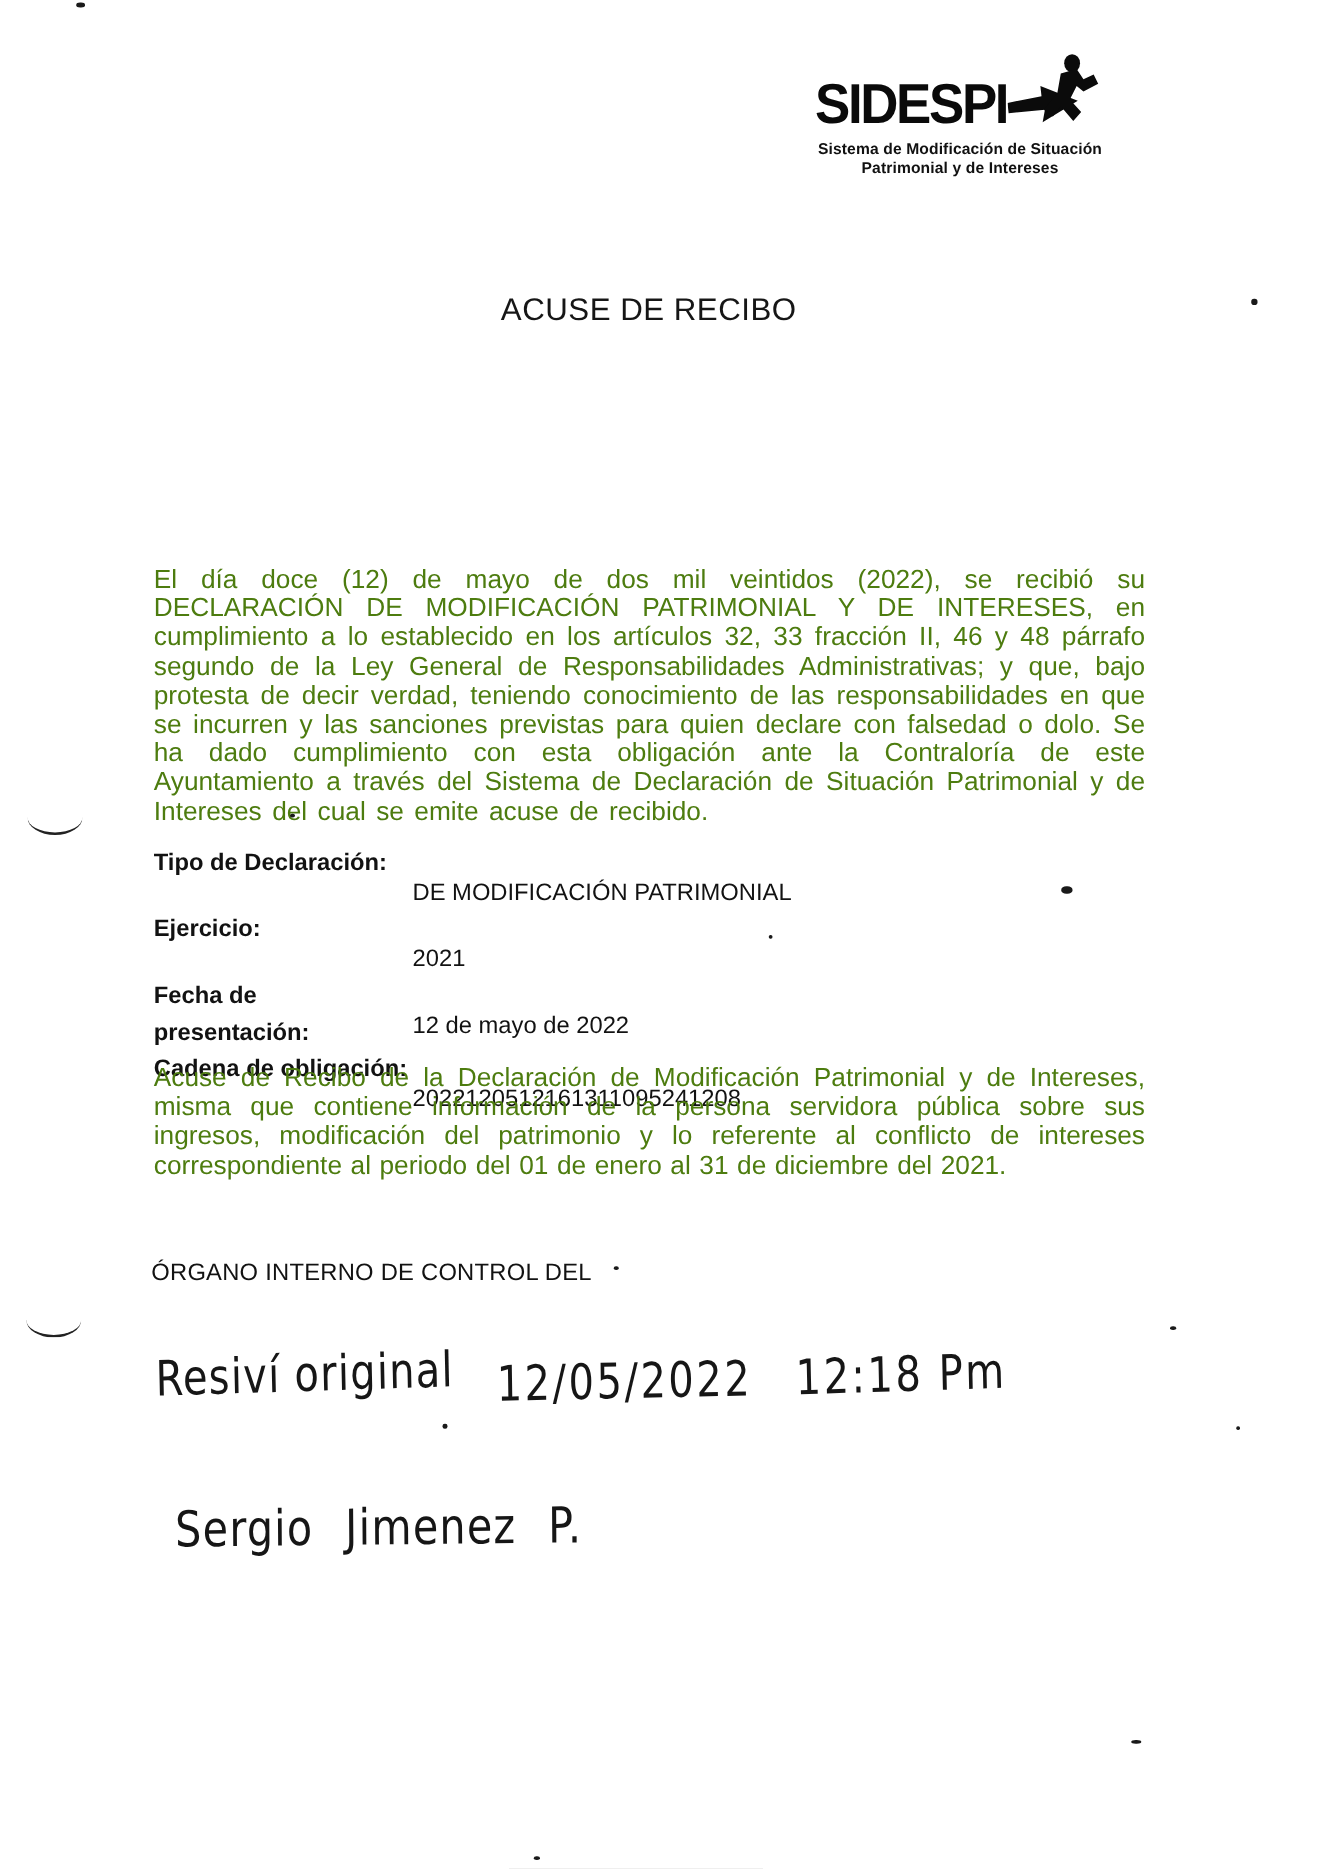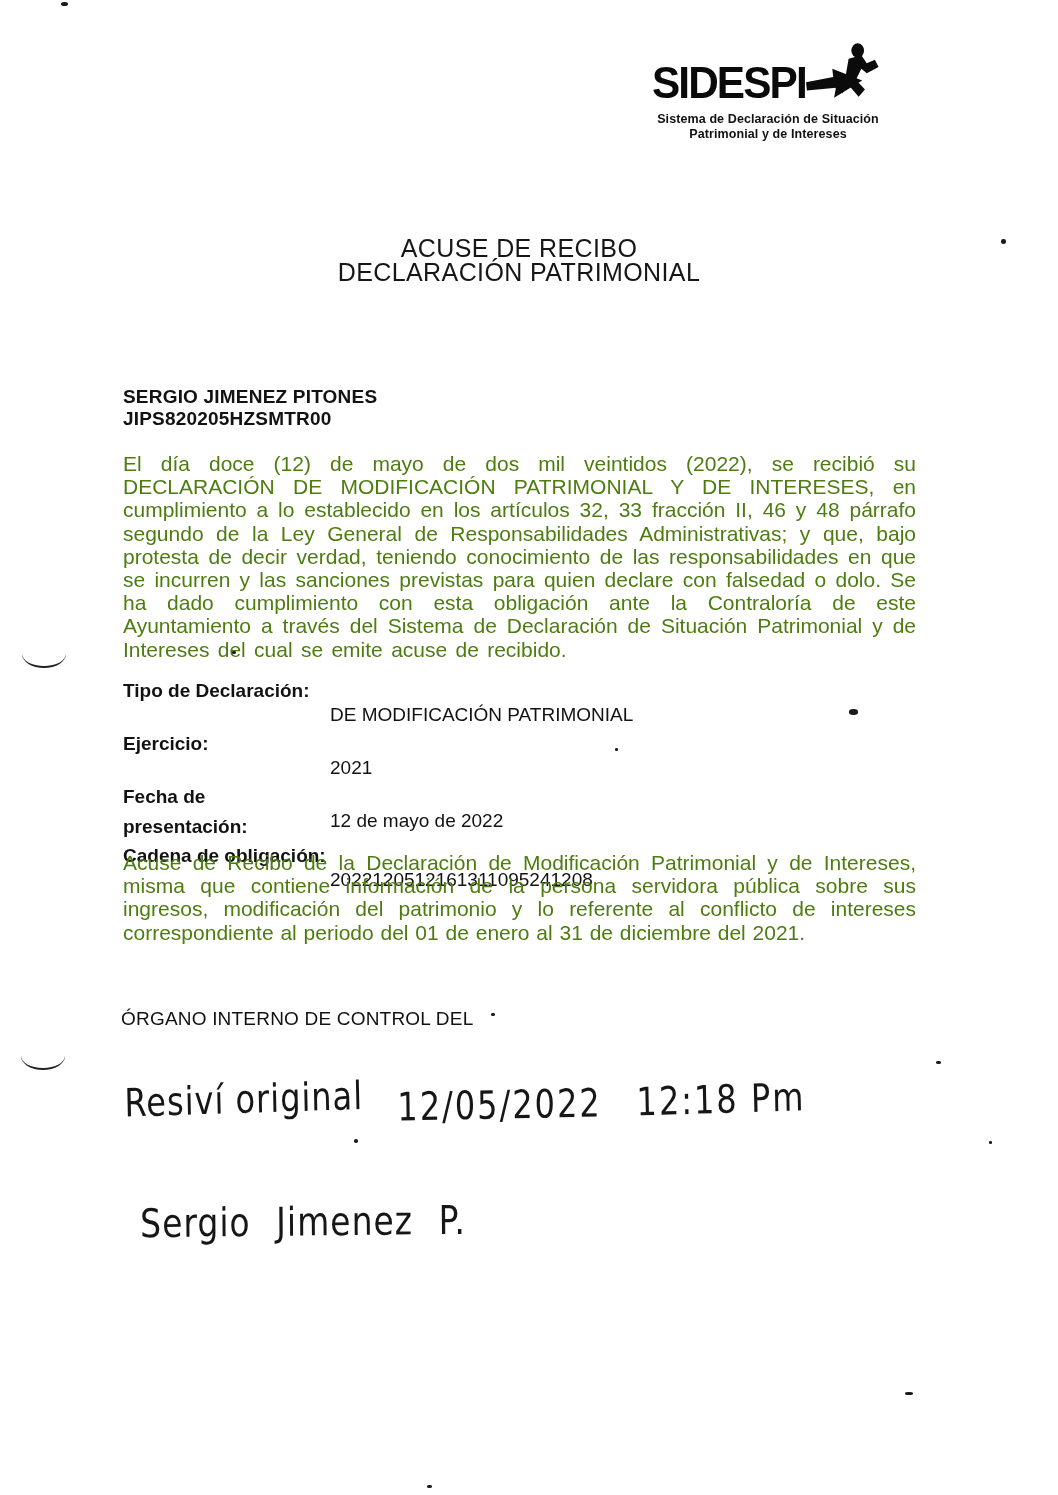--- a/index.html
+++ b/index.html
@@ -71,33 +71,28 @@
     <div class="logo-row">
       <span class="logo-wordmark">SIDESPI</span>
       <svg class="logo-arrow" width="78" height="72" viewBox="0 0 86 78">
         <g fill="#0b0b0b">
           <polygon points="0,46 30,40 29,31 62,44 31,63 33,52 1,55"></polygon>
           <ellipse cx="57" cy="11" rx="7" ry="8"></ellipse>
           <path d="M47 20 L61 16 L67 25 L76 21 L80 29 L67 36 L61 31 L55 43 L65 54 L58 62 L47 49 L40 58 L32 52 L44 37 Z"></path>
         </g>
       </svg>
     </div>
-    <div class="logo-tagline">Sistema de Declaración de Situación</div>
+    <div class="logo-tagline">Sistema de Modificación de Situación</div>
     <div class="logo-tagline">Patrimonial y de Intereses</div>
   </div>
 
   <div class="doc-title">
     <div>ACUSE DE RECIBO</div>
-    <div>DECLARACIÓN PATRIMONIAL</div>
   </div>
 
-  <div class="declarant">
-    <div>SERGIO JIMENEZ PITONES</div>
-    <div>JIPS820205HZSMTR00</div>
-  </div>
 
   <div class="para para-receipt">El día doce (12) de mayo de dos mil veintidos (2022), se recibió su DECLARACIÓN DE MODIFICACIÓN PATRIMONIAL Y DE INTERESES, en cumplimiento a lo establecido en los artículos 32, 33 fracción II, 46 y 48 párrafo segundo de la Ley General de Responsabilidades Administrativas; y que, bajo protesta de decir verdad, teniendo conocimiento de las responsabilidades en que se incurren y las sanciones previstas para quien declare con falsedad o dolo. Se ha dado cumplimiento con esta obligación ante la Contraloría de este Ayuntamiento a través del Sistema de Declaración de Situación Patrimonial y de Intereses del cual se emite acuse de recibido.</div>
 
   <div class="details">
     <div class="detail-row">
       <span class="detail-label">Tipo de Declaración:</span>
       <span class="detail-value">DE MODIFICACIÓN PATRIMONIAL</span>
     </div>
     <div class="detail-row">
       <span class="detail-label">Ejercicio:</span>

